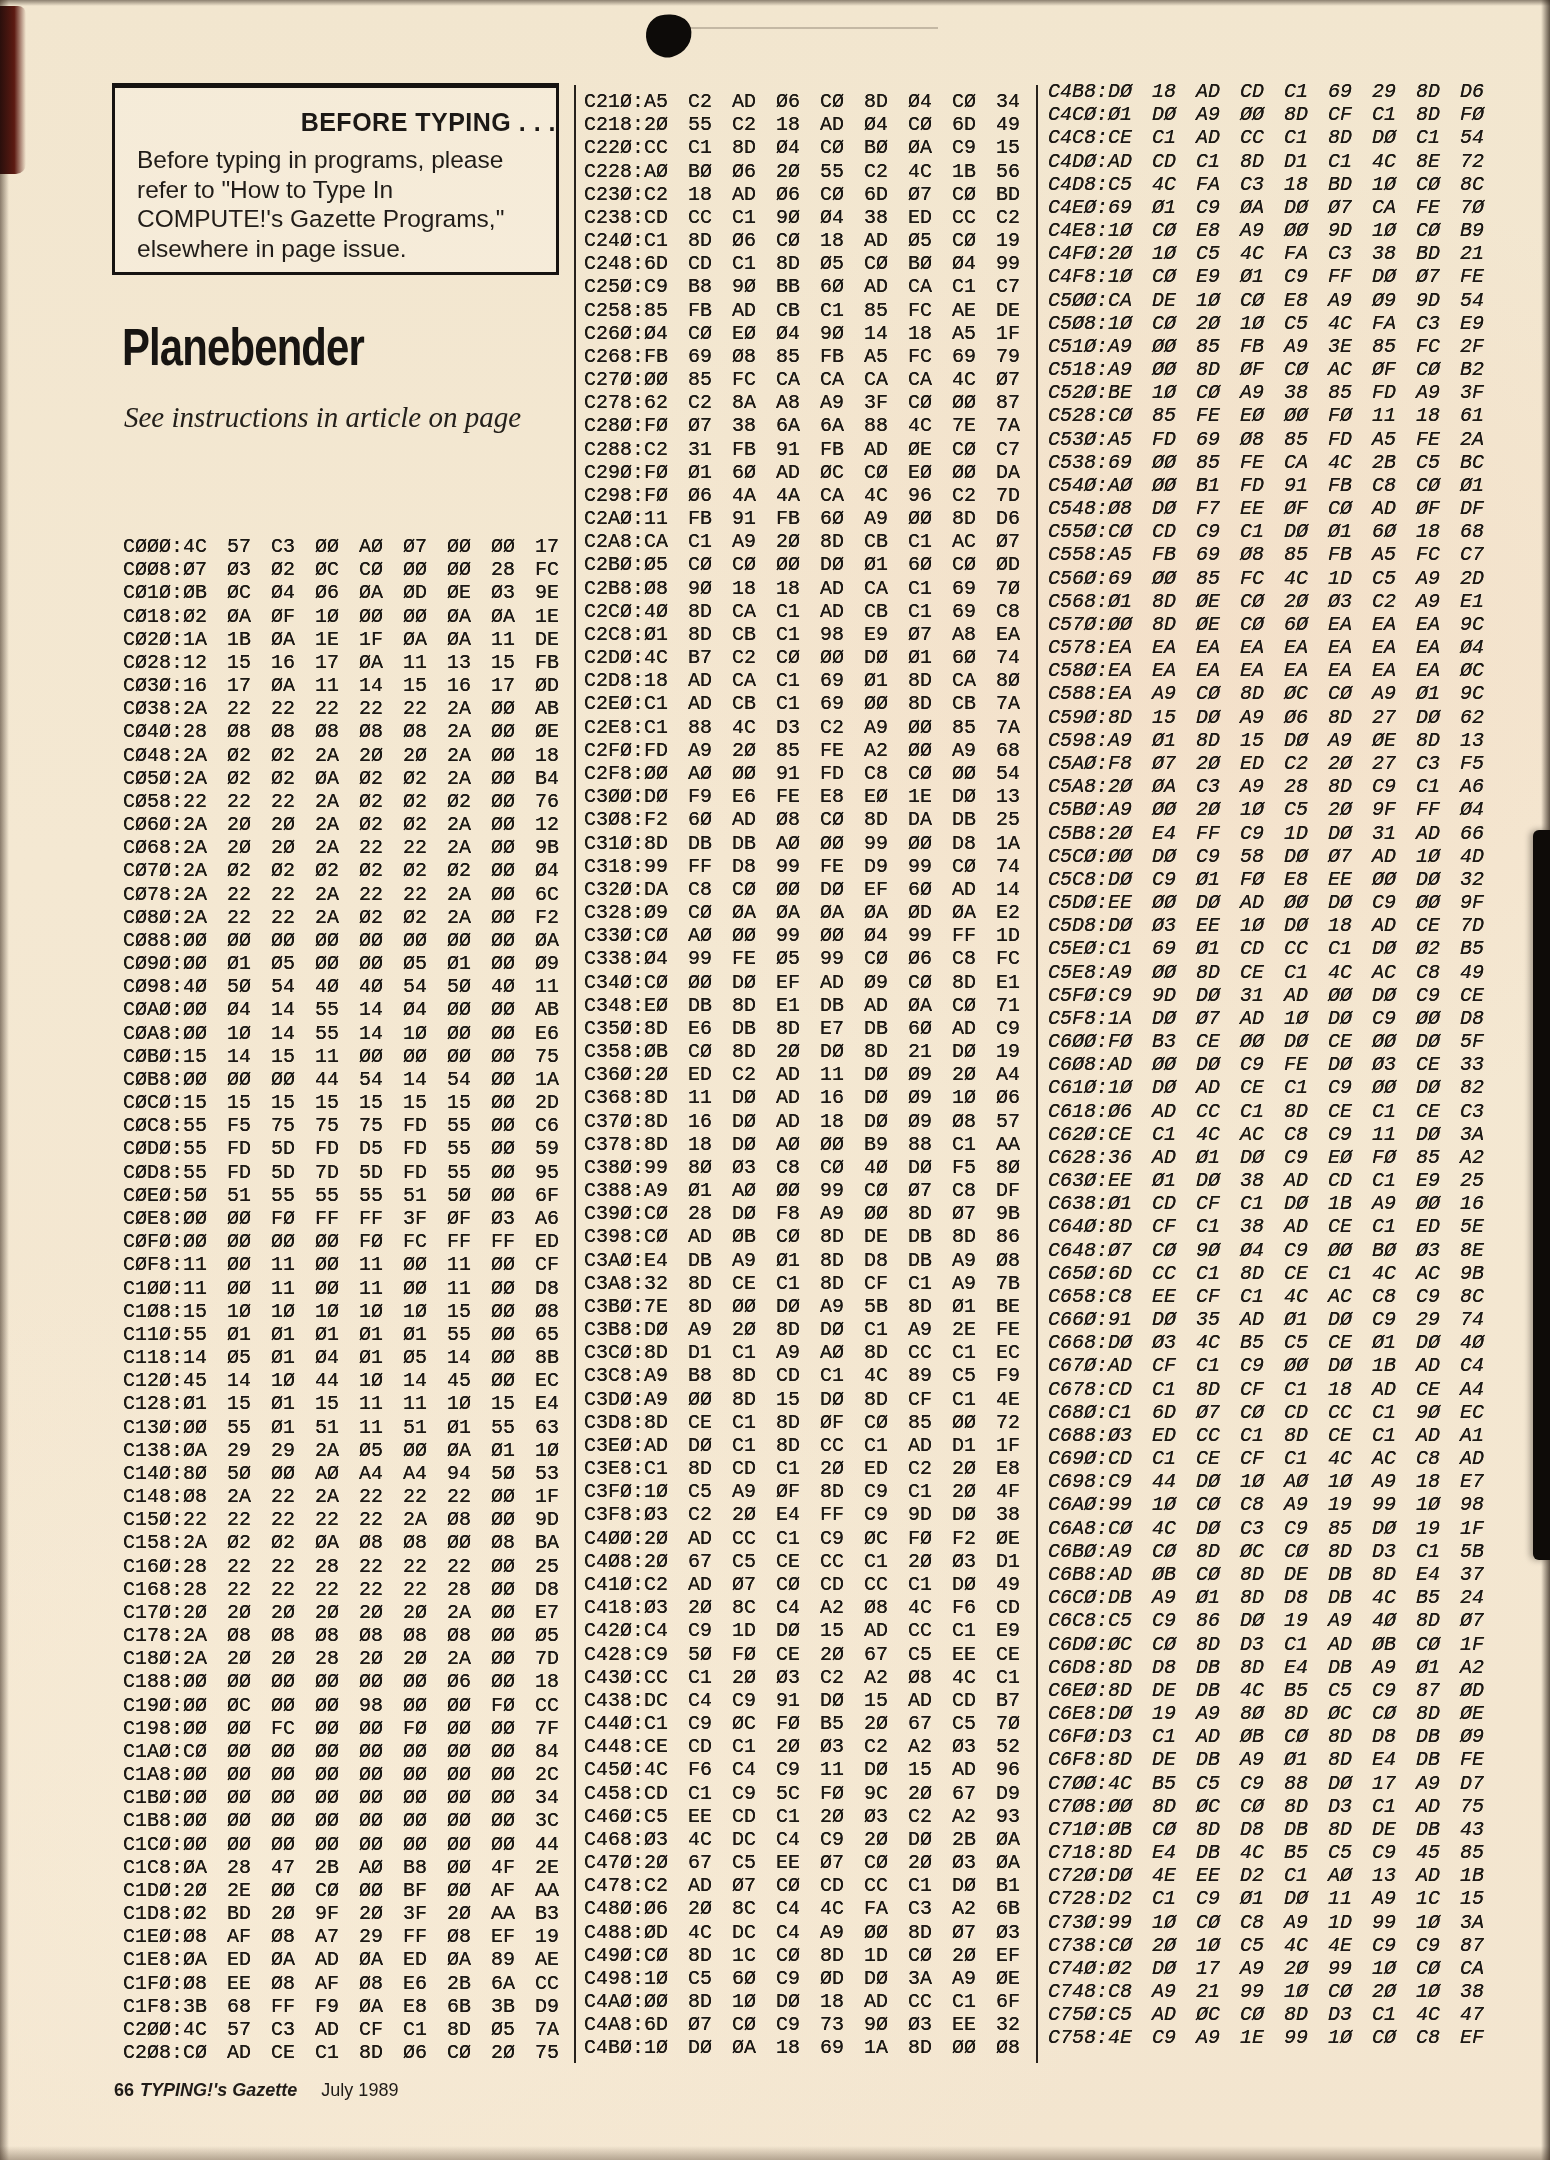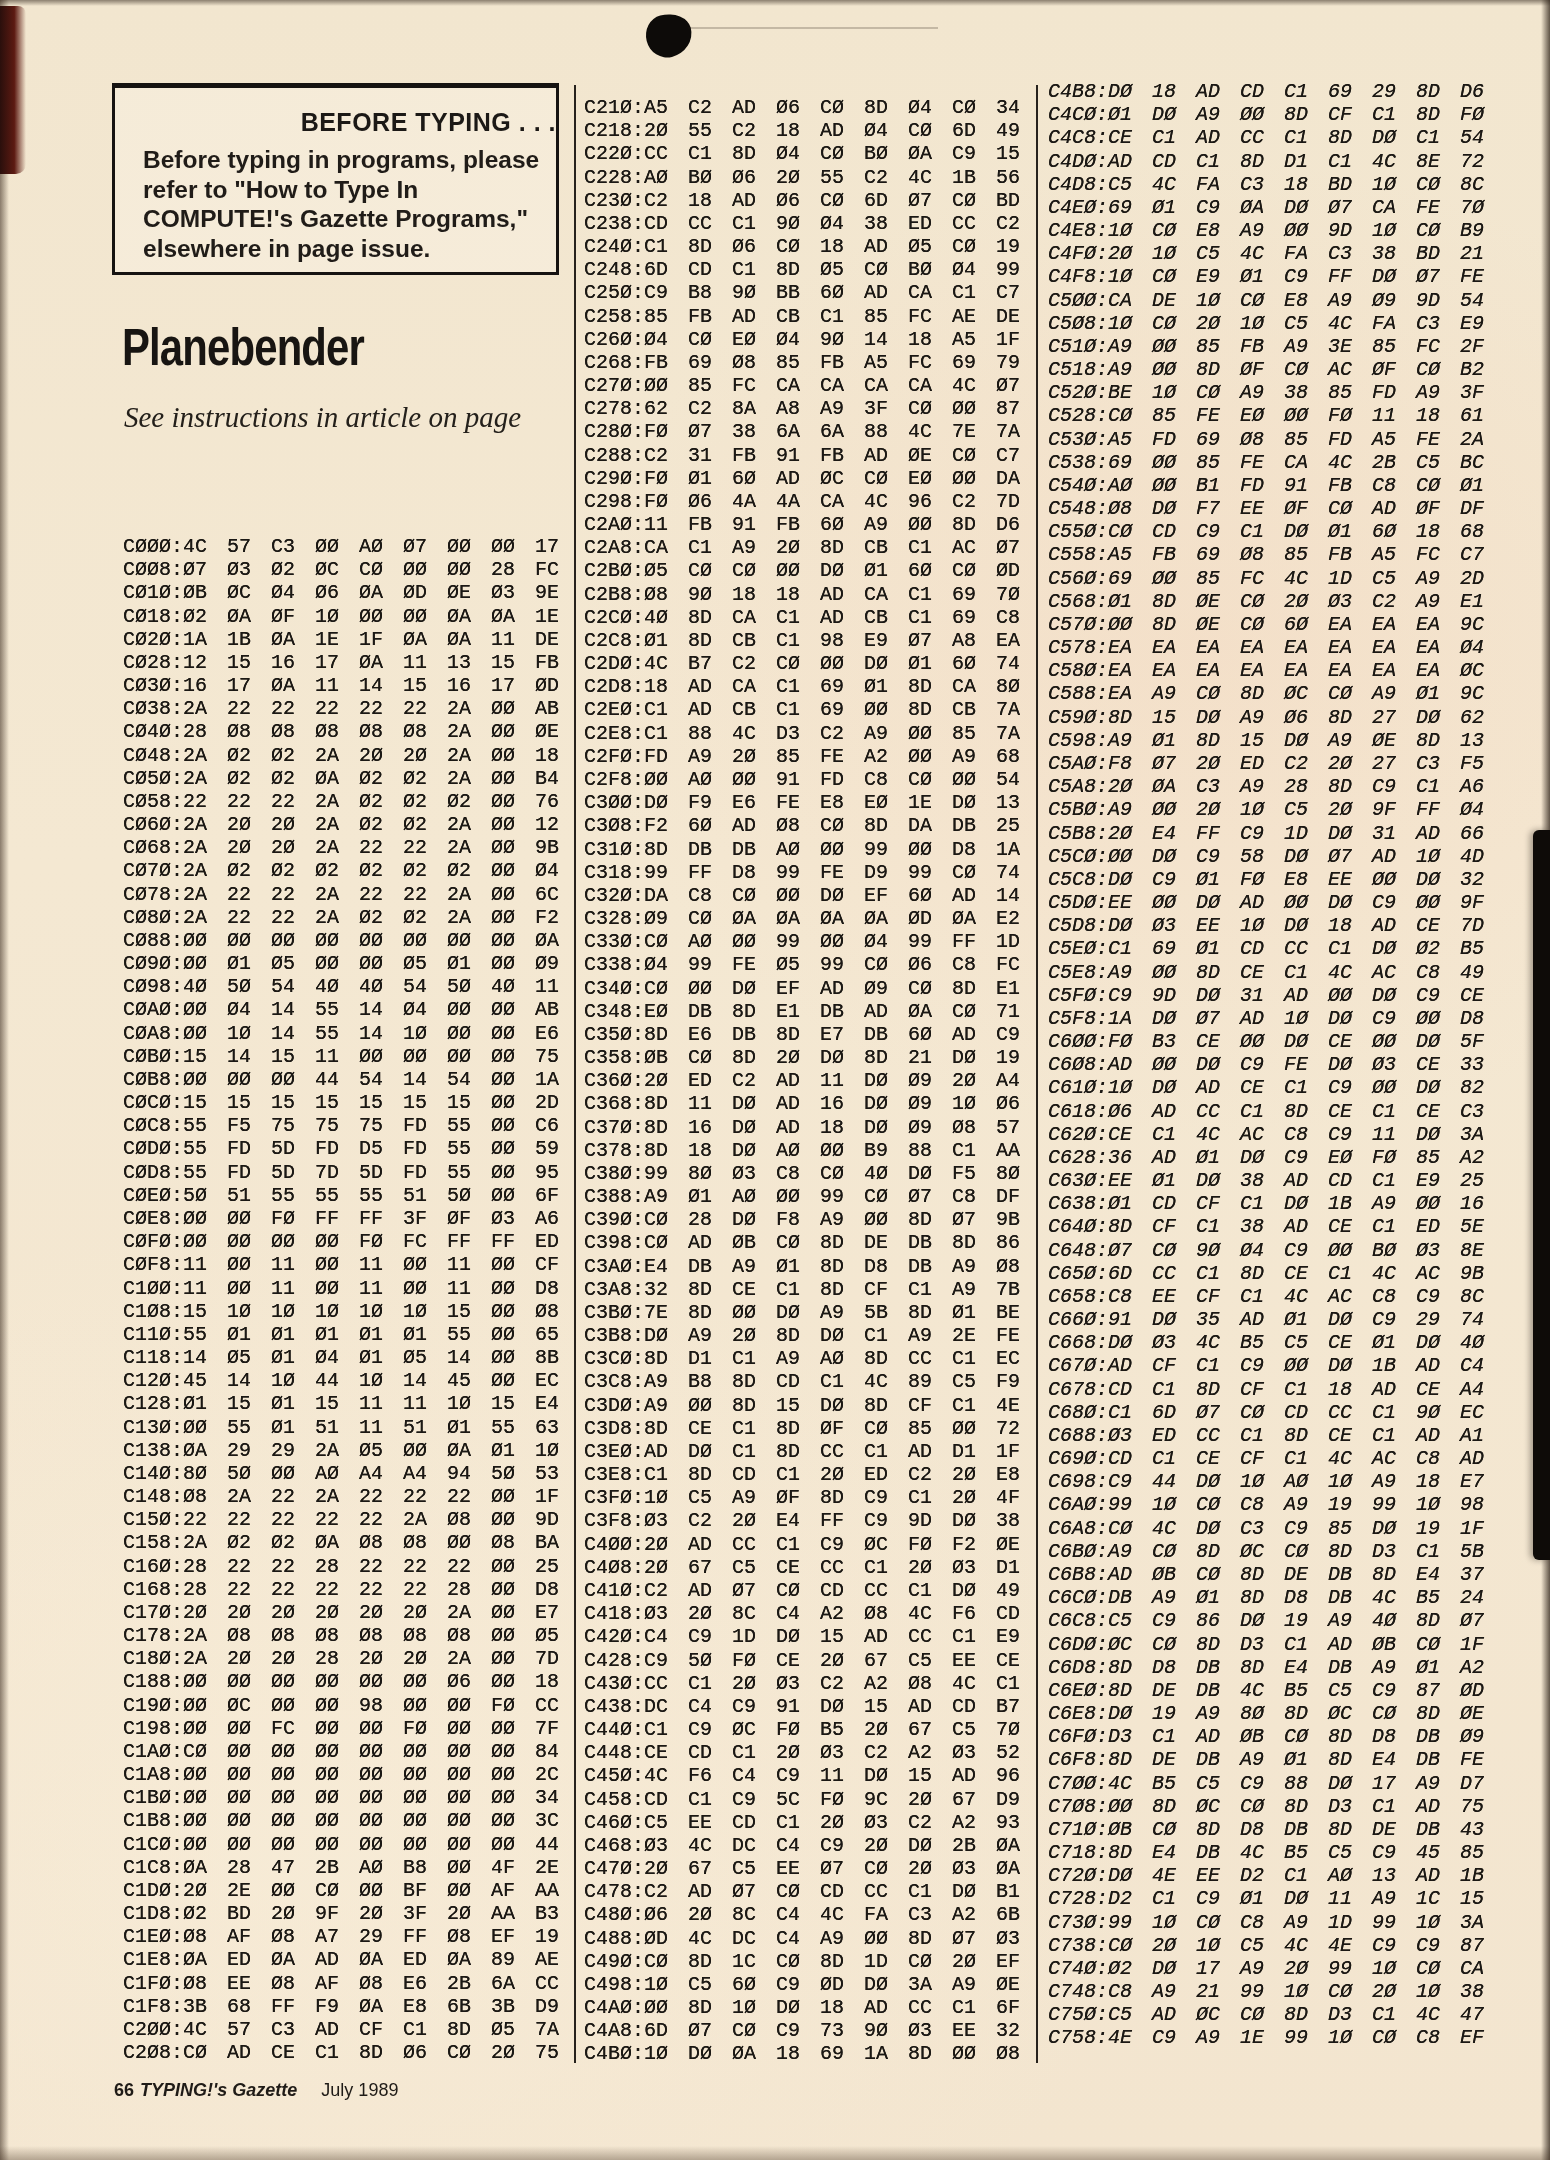--- a/index.html
+++ b/index.html
@@ -12,38 +12,38 @@
     font-family:"Liberation Sans", sans-serif;color:#1b1916;
   }
   
   .notice{
     position:absolute;left:112px;top:83px;width:447px;height:192px;box-sizing:border-box;
     border:3px solid #161311;border-top-width:5px;background:rgba(255,252,244,0.25);
   }
   .notice-title{
     margin-top:20px;text-align:right;font-weight:700;font-size:25px;letter-spacing:0.5px;color:#1c1916;
   }
-  .notice-body{margin:8px 0 0 28px;font-weight:700;font-size:24.5px;line-height:29.5px;color:#201c18;}
+  .notice-body{margin:8px 0 0 22px;font-weight:400;font-size:24.5px;line-height:29.5px;color:#201c18;}
   
   .prog-title{
     position:absolute;left:122px;top:318px;margin:0;font-size:51px;font-weight:700;
     letter-spacing:-1px;transform:scaleX(0.82);transform-origin:left top;color:#181512;
   }
   .instructions{
     position:absolute;left:124px;top:396px;font-family:"Liberation Serif", serif;
     font-style:italic;font-size:29px;line-height:43px;color:#24201b;text-align:center;
   }
   
   .listing{
     position:absolute;font-family:"Liberation Mono", monospace;font-size:20px;
     line-height:23.17px;white-space:pre;word-spacing:8px;color:#1b1814;
     text-shadow:0 0 0.4px #1b1814;
   }
   #col1{left:123px;top:535px;}
-  #col2{left:584px;top:96px;}
+  #col2{left:584px;top:90px;}
   #col3{left:1048px;top:80px;font-style:italic;}
   .divider{position:absolute;top:85px;width:2px;height:1978px;background:#27221d;}
   #divider1{left:574px;}
   #divider2{left:1036px;}
   
   .footer{position:absolute;left:114px;top:2080px;font-size:18px;white-space:nowrap;color:#1f1b17;}
   .footer .pageno{font-weight:700;margin-right:6px;}
   .footer .mag{font-style:italic;font-weight:700;margin-right:24px;}
   .footer .issue{font-weight:400;}
   

